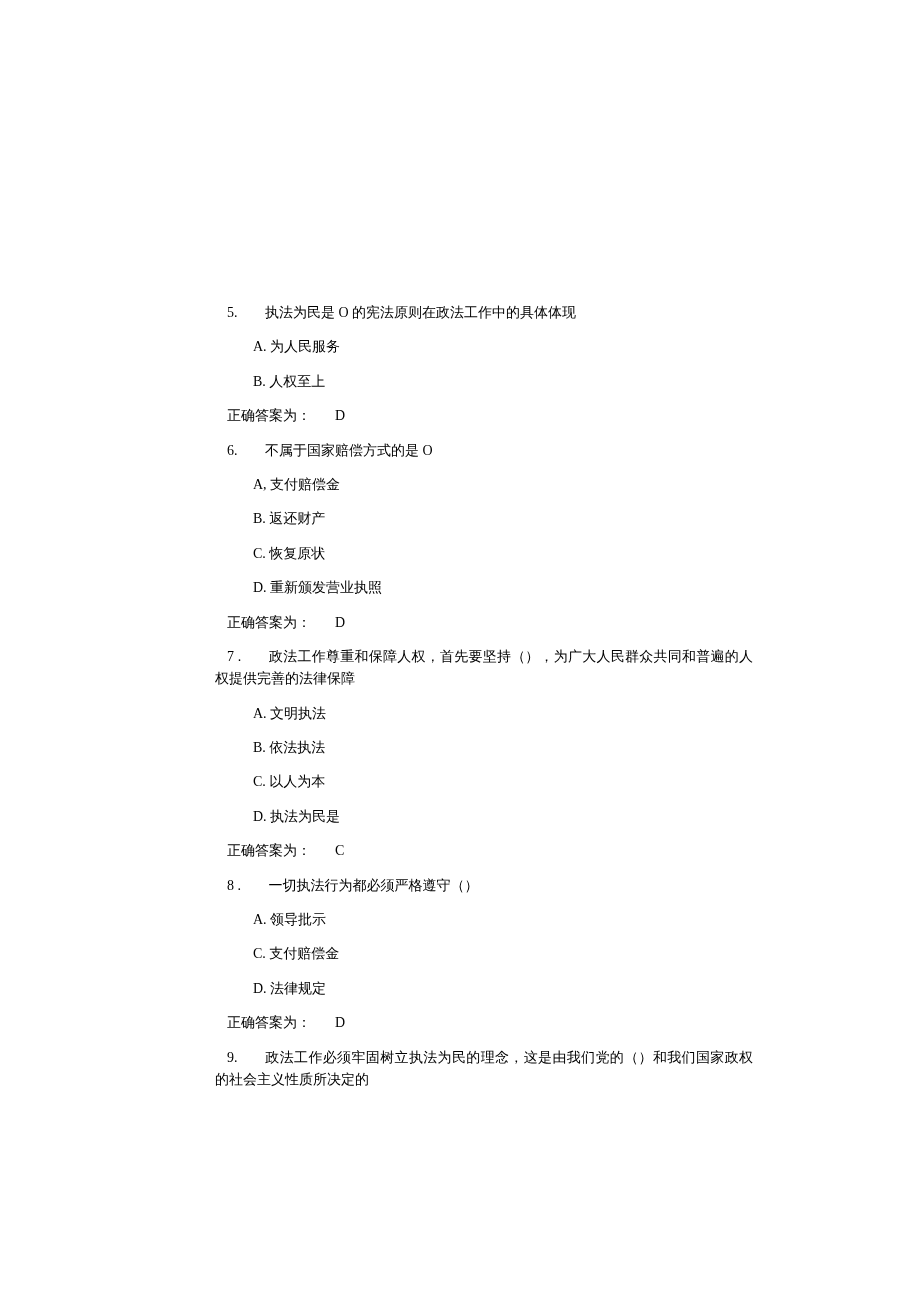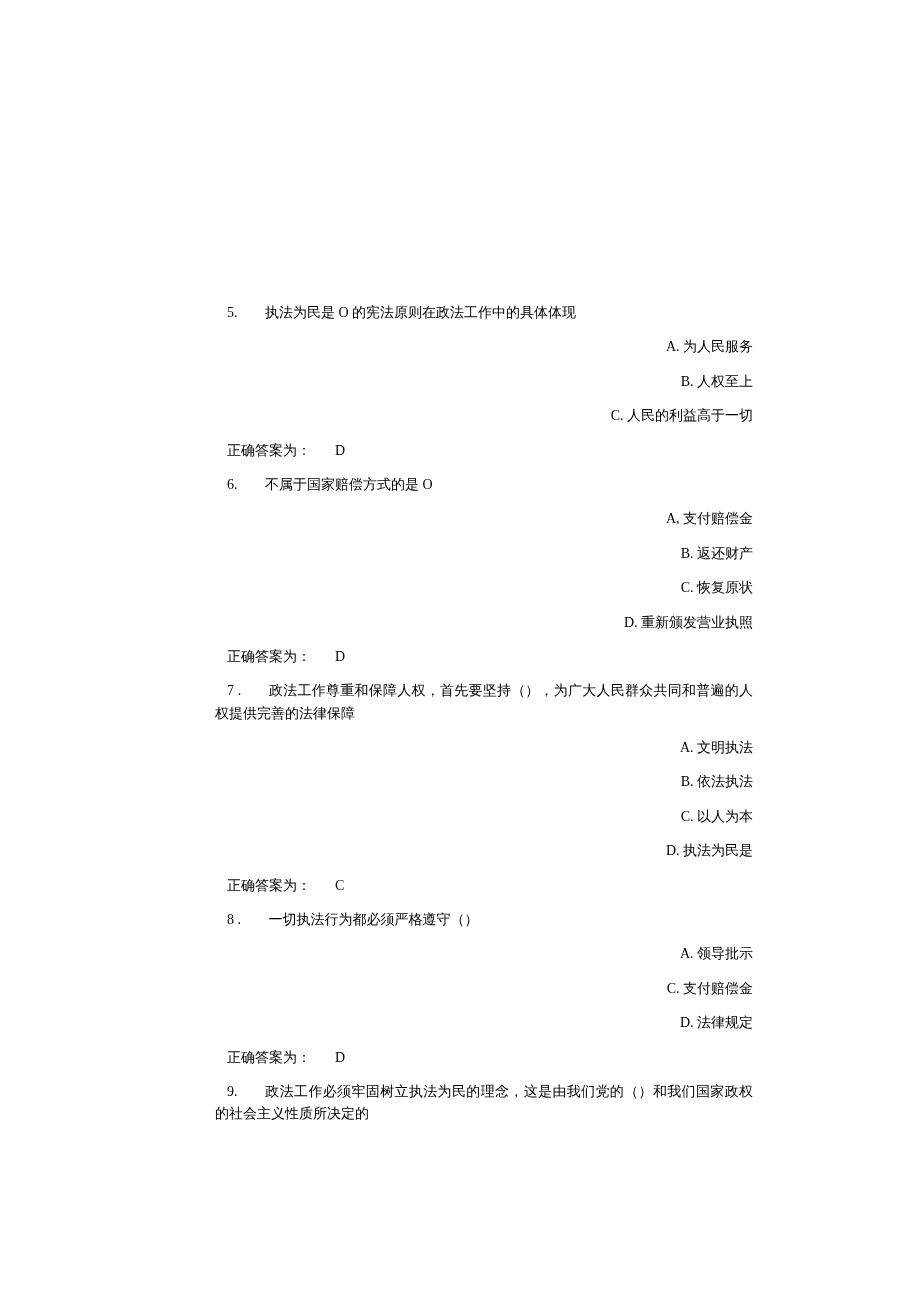--- a/index.html
+++ b/index.html
@@ -18,42 +18,40 @@
   .question-stem {
     margin-bottom: 10px;
   }
   .question-stem-multi {
     margin-bottom: 10px;
     text-align: justify;
   }
   .option {
     padding-left: 38px;
     margin-bottom: 10px;
-    text-align: right;
   }
   .answer-line {
     margin-bottom: 10px;
   }
   .block {
     margin-bottom: 0;
   }
 </style>
 </head>
 <body>
 
 <div class="page">
 
   <div class="block">
     <div class="question-stem">
       <span>5.</span>
       <span>执法为民是 O 的宪法原则在政法工作中的具体体现</span>
     </div>
     <div class="option">A. 为人民服务</div>
     <div class="option">B. 人权至上</div>
-    <div class="option">C. 人民的利益高于一切</div>
     <div class="answer-line">
       <span>正确答案为：</span><span>D</span>
     </div>
   </div>
 
   <div class="block">
     <div class="question-stem">
       <span>6.</span>
       <span>不属于国家赔偿方式的是 O</span>
     </div>

